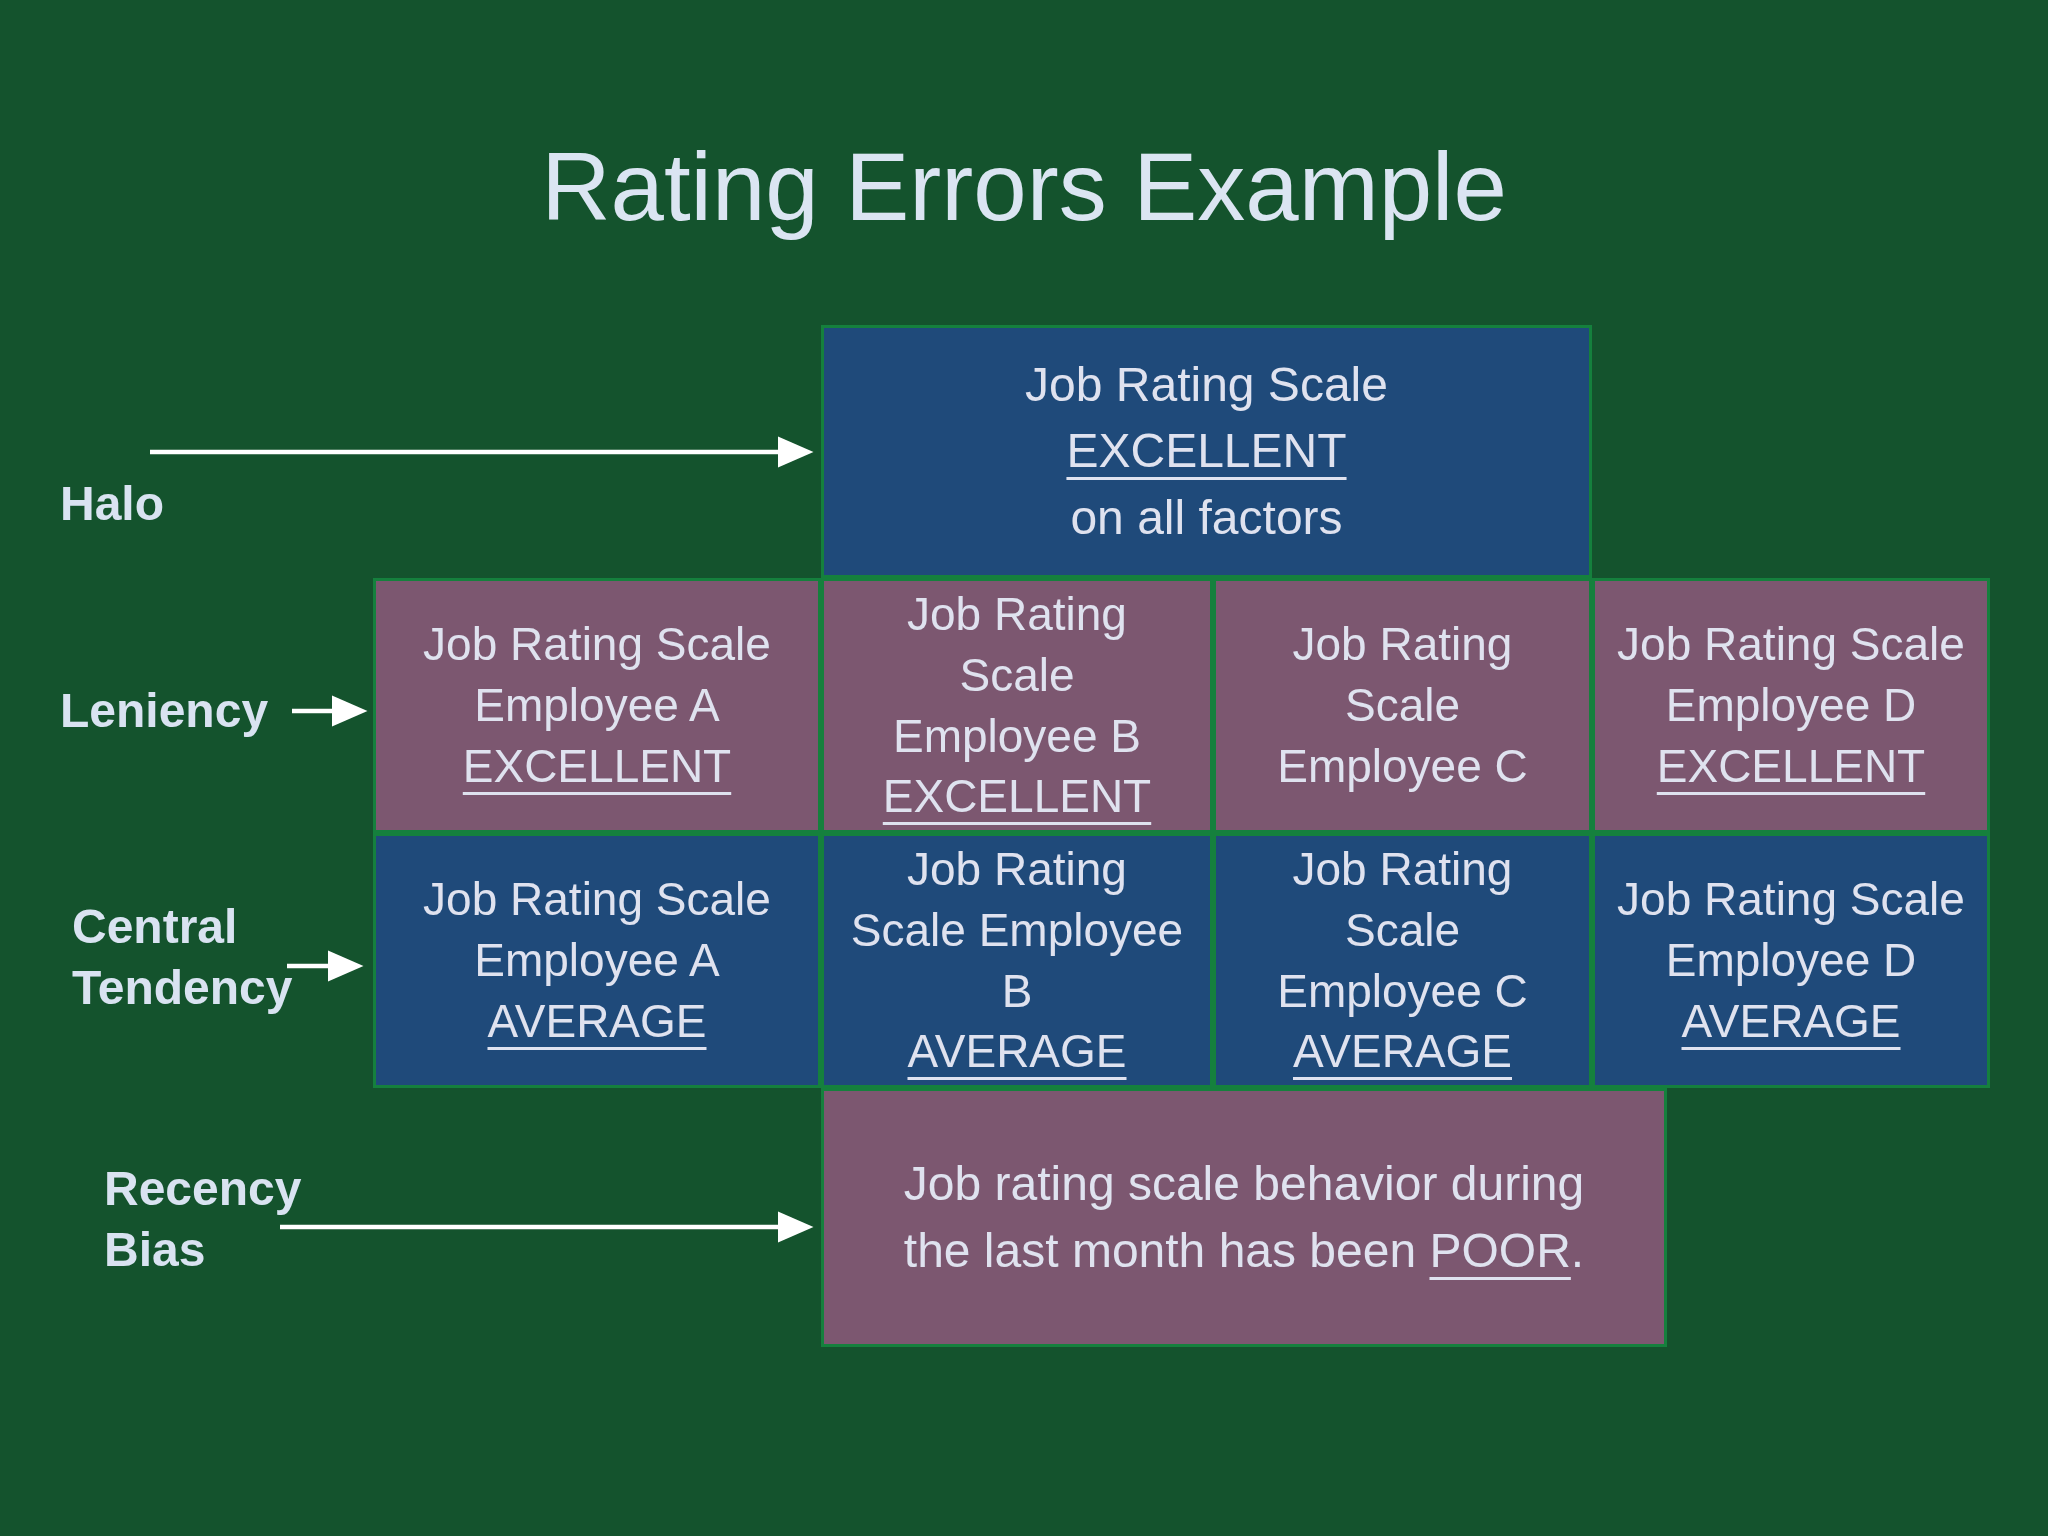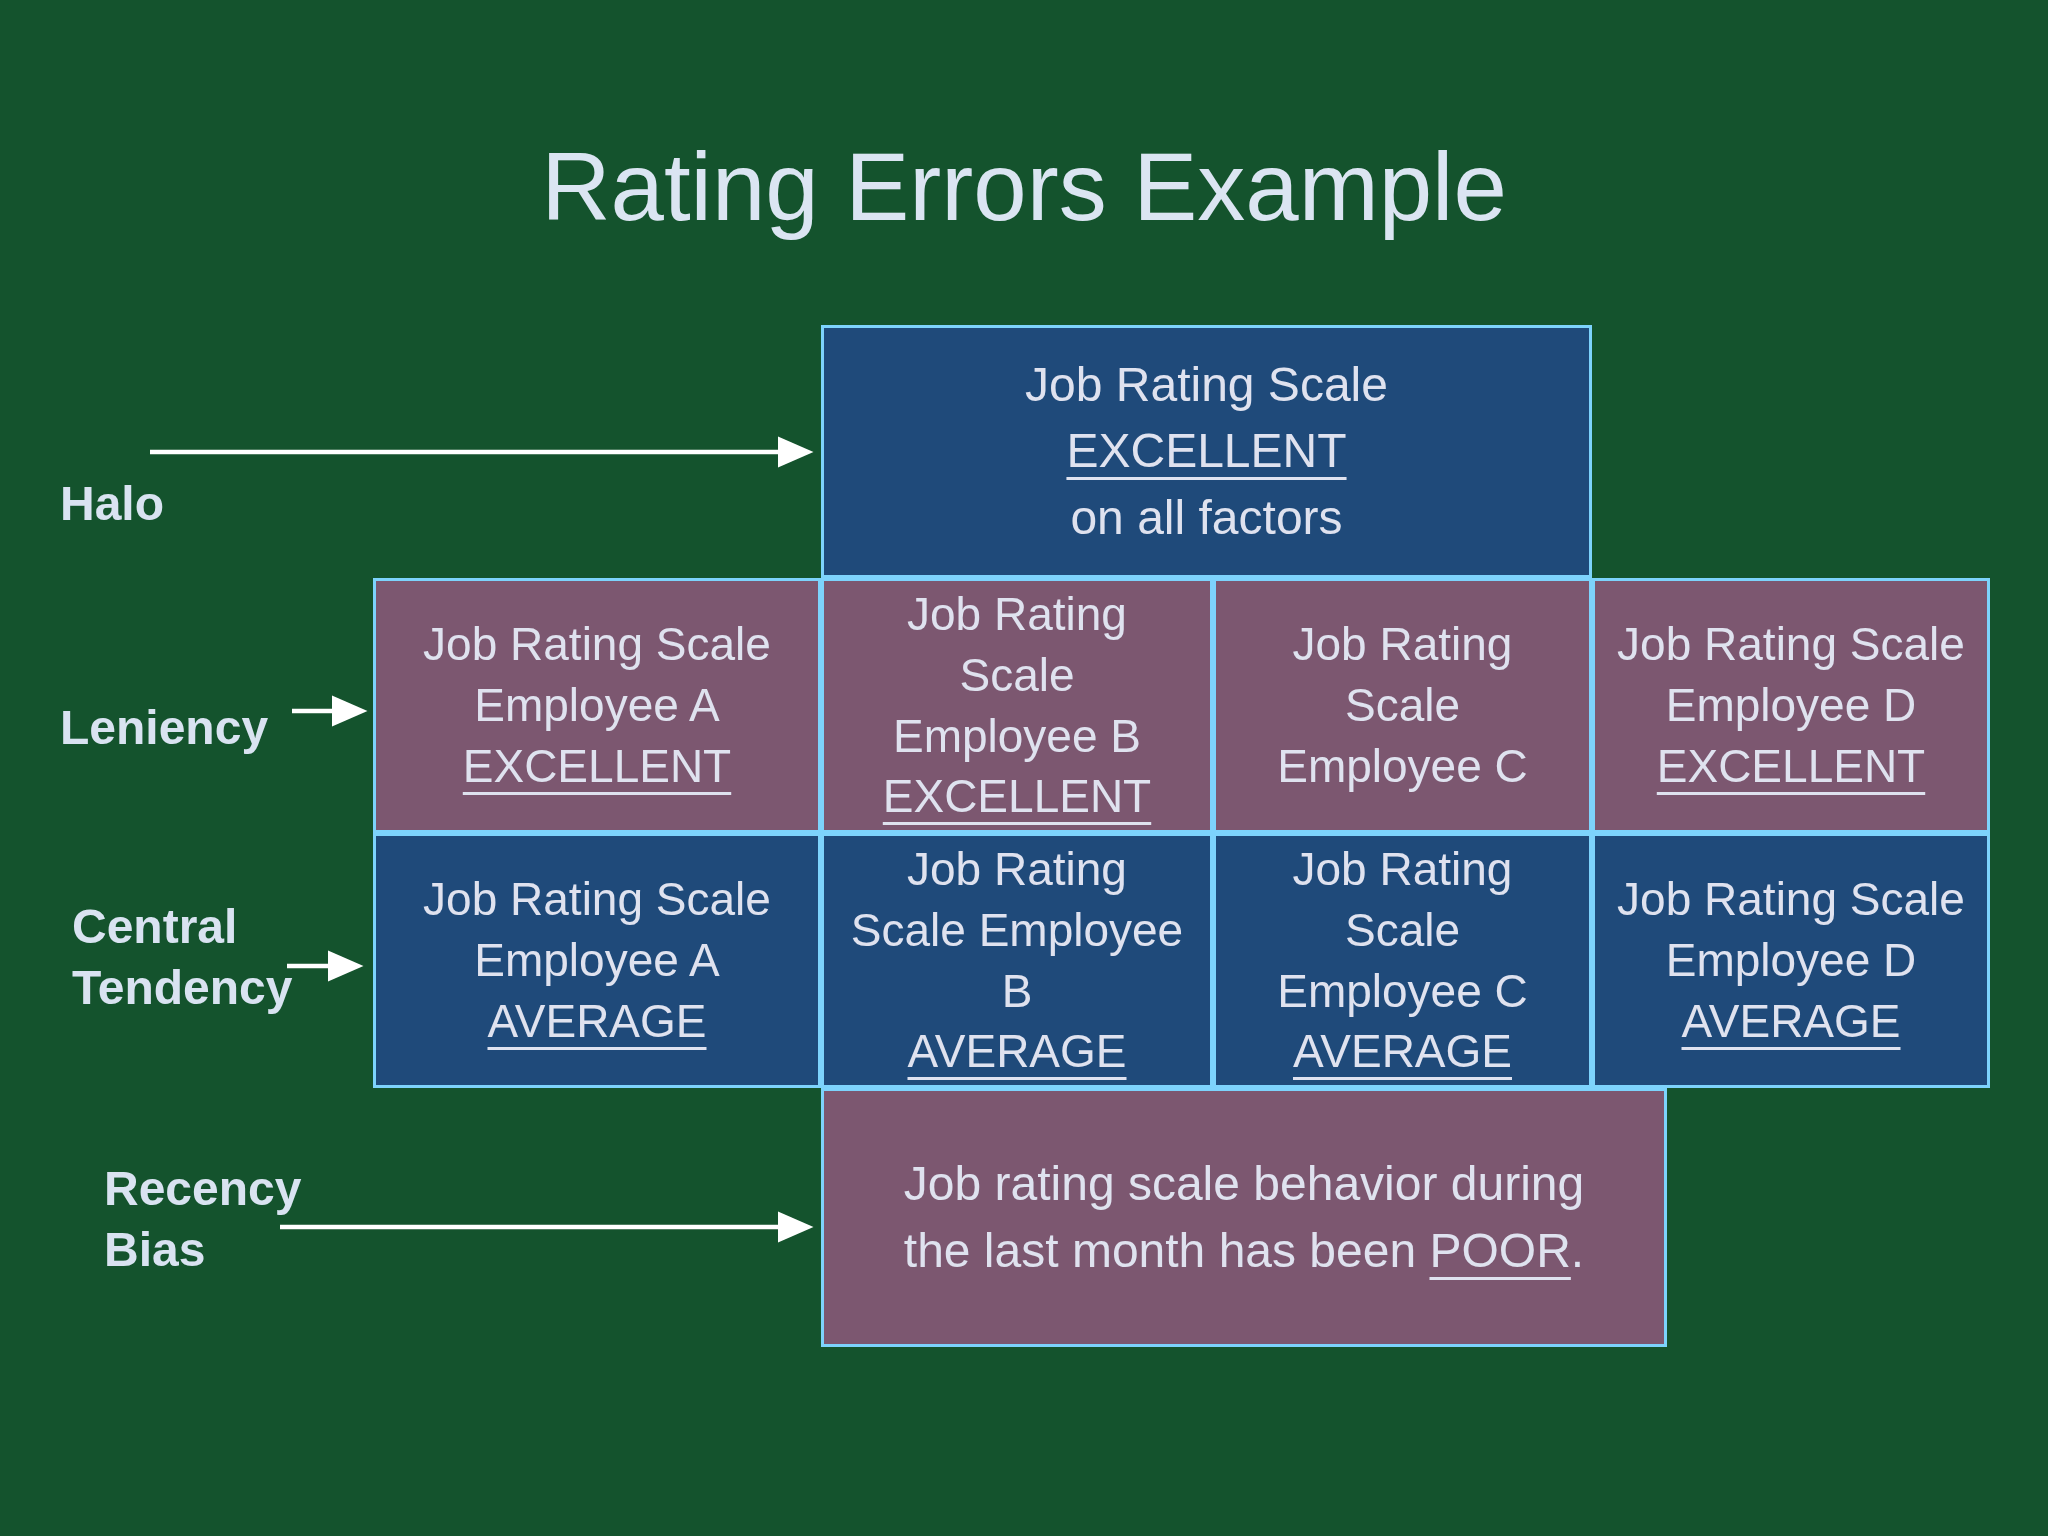--- a/index.html
+++ b/index.html
@@ -18,30 +18,30 @@
     color:#dbe5f2;
   }
   .label{
     position:absolute;
     font-size:48px;font-weight:700;
     color:#d9e3f1;
     line-height:1.28;
     white-space:pre-line;
   }
   #halo-label{left:60px;top:440px;margin-top:33px;}
-  #leniency-label{left:60px;top:697px;}
+  #leniency-label{left:60px;top:680px;}
   #central-label{left:60px;top:896px;margin-left:12px;}
   #recency-label{left:60px;top:1158px;margin-left:44px;}
 
   .arrows{position:absolute;left:0;top:0;width:2048px;height:1536px;}
 
   .box{
     position:absolute;
     box-sizing:border-box;
-    border:3px solid #7dd3fc;
+    border:3px solid #15803d;
     display:flex;flex-direction:column;
     align-items:center;justify-content:center;
     text-align:center;
   }
   .blue{background:#1f4a7a;}
   .maroon{background:#7c5770;}
 
   .box .line{font-size:48px;line-height:1.38;}
   .cell .lines{font-size:46px;line-height:1.32;white-space:pre-line;}
   .cell .rating{font-size:46px;line-height:1.32;display:block;}

